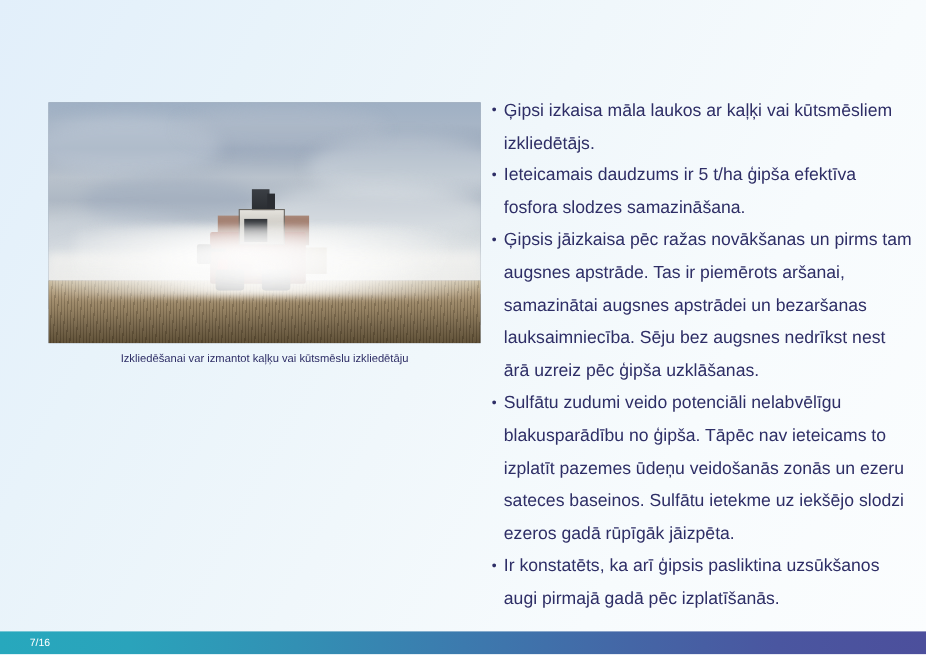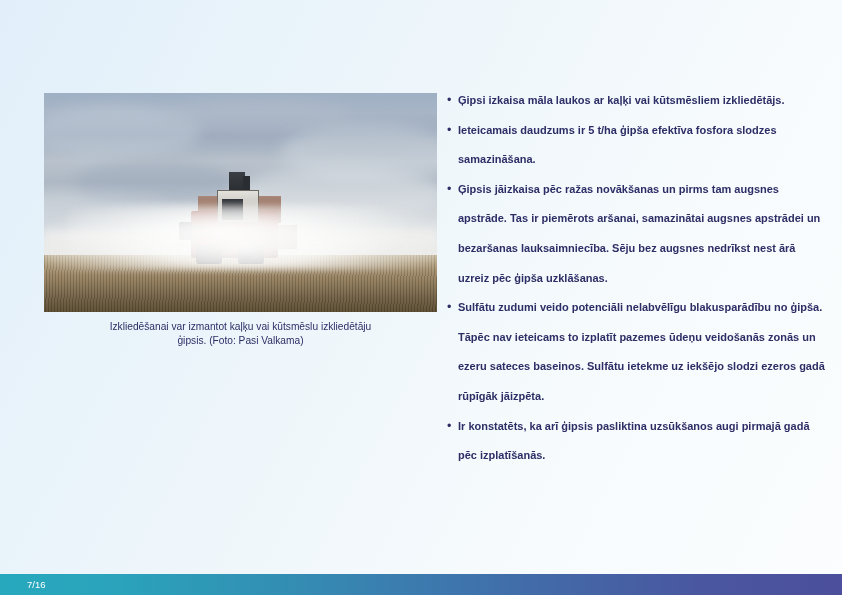--- a/index.html
+++ b/index.html
@@ -202,24 +202,23 @@
   }
   .bullet-dot {
     flex: 0 0 auto;
     width: 11px;
     font-size: 12.6px;
     line-height: 29.6px;
     color: #2e2e66;
   }
   .bullet-text {
     flex: 1 1 auto;
-    font-size: 11px;
+    font-size: 16px;
     line-height: 29.6px;
     color: #2e2e66;
-    font-weight: bold;
   }
 
   
   .footer {
     position: absolute;
     left: 0;
     bottom: 0;
     width: 842px;
     height: 21px;
     background: linear-gradient(90deg,
@@ -283,21 +282,20 @@
         <div class="m-light"></div>
         <div class="m-wheel-l"></div>
         <div class="m-wheel-r"></div>
       </div>
 
       <div class="ph-dust"></div>
       <div class="ph-dust2"></div>
     </div>
     <figcaption class="photo-caption">
       <div>Izkliedēšanai var izmantot kaļķu vai kūtsmēslu izkliedētāju</div>
-      <div>ģipsis. (Foto: Pasi Valkama)</div>
     </figcaption>
   </figure>
 
   <div class="bullets">
     <div class="bullet">
       <span class="bullet-dot">•</span>
       <span class="bullet-text">Ģipsi izkaisa māla laukos ar kaļķi vai kūtsmēsliem izkliedētājs.</span>
     </div>
     <div class="bullet">
       <span class="bullet-dot">•</span>

